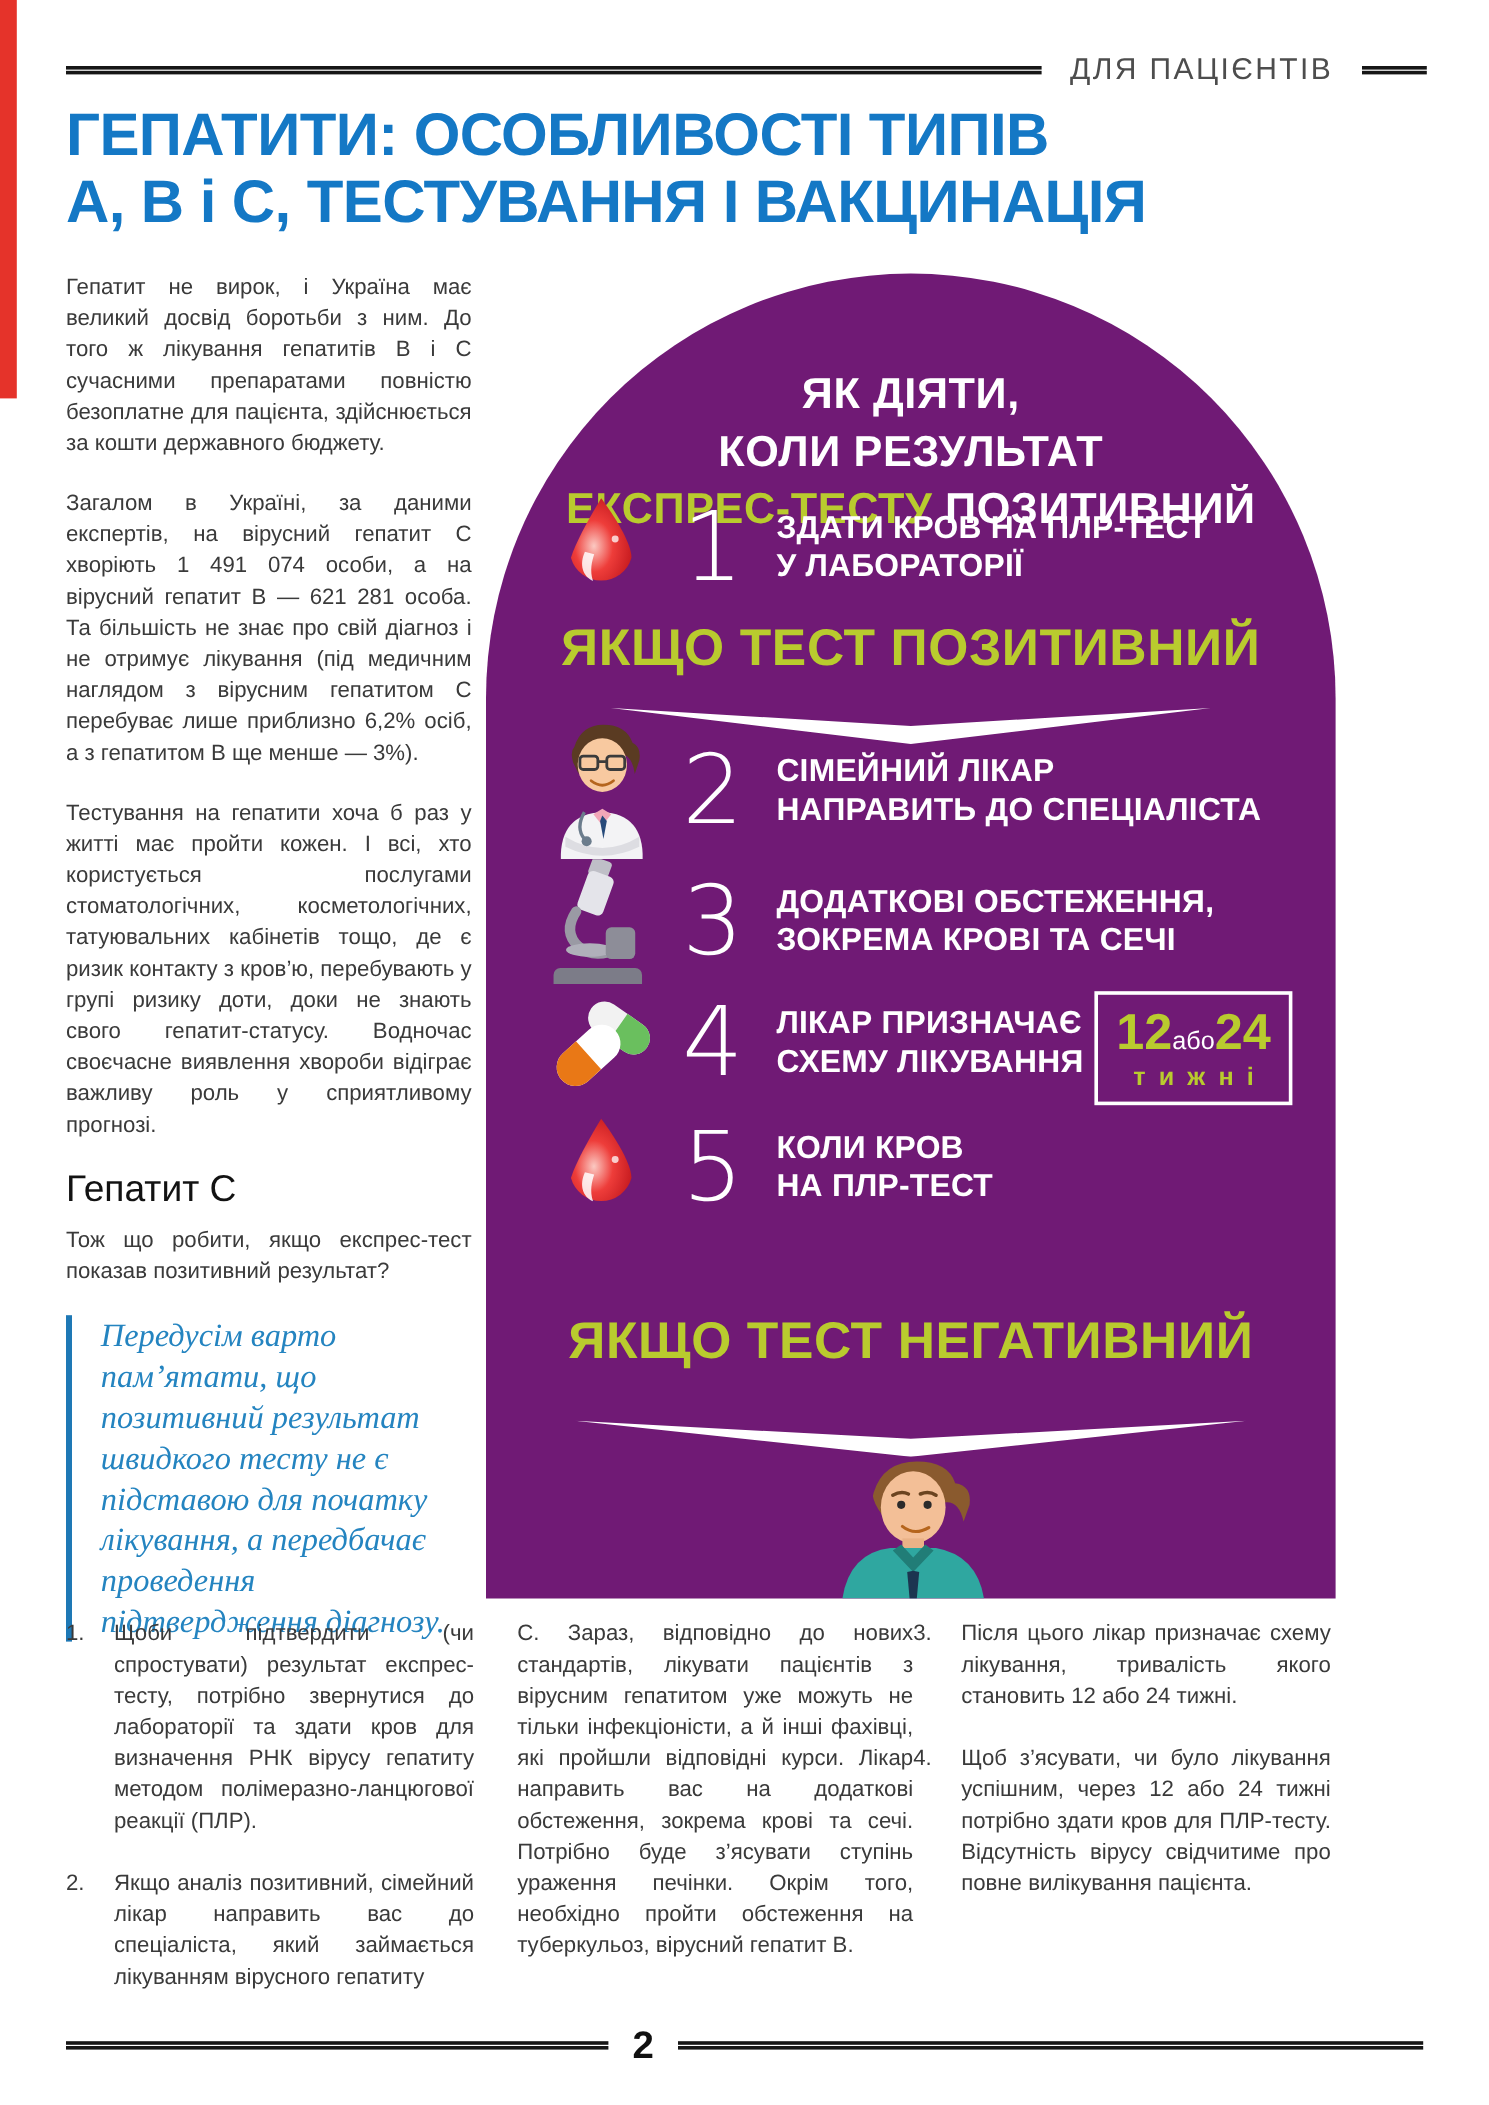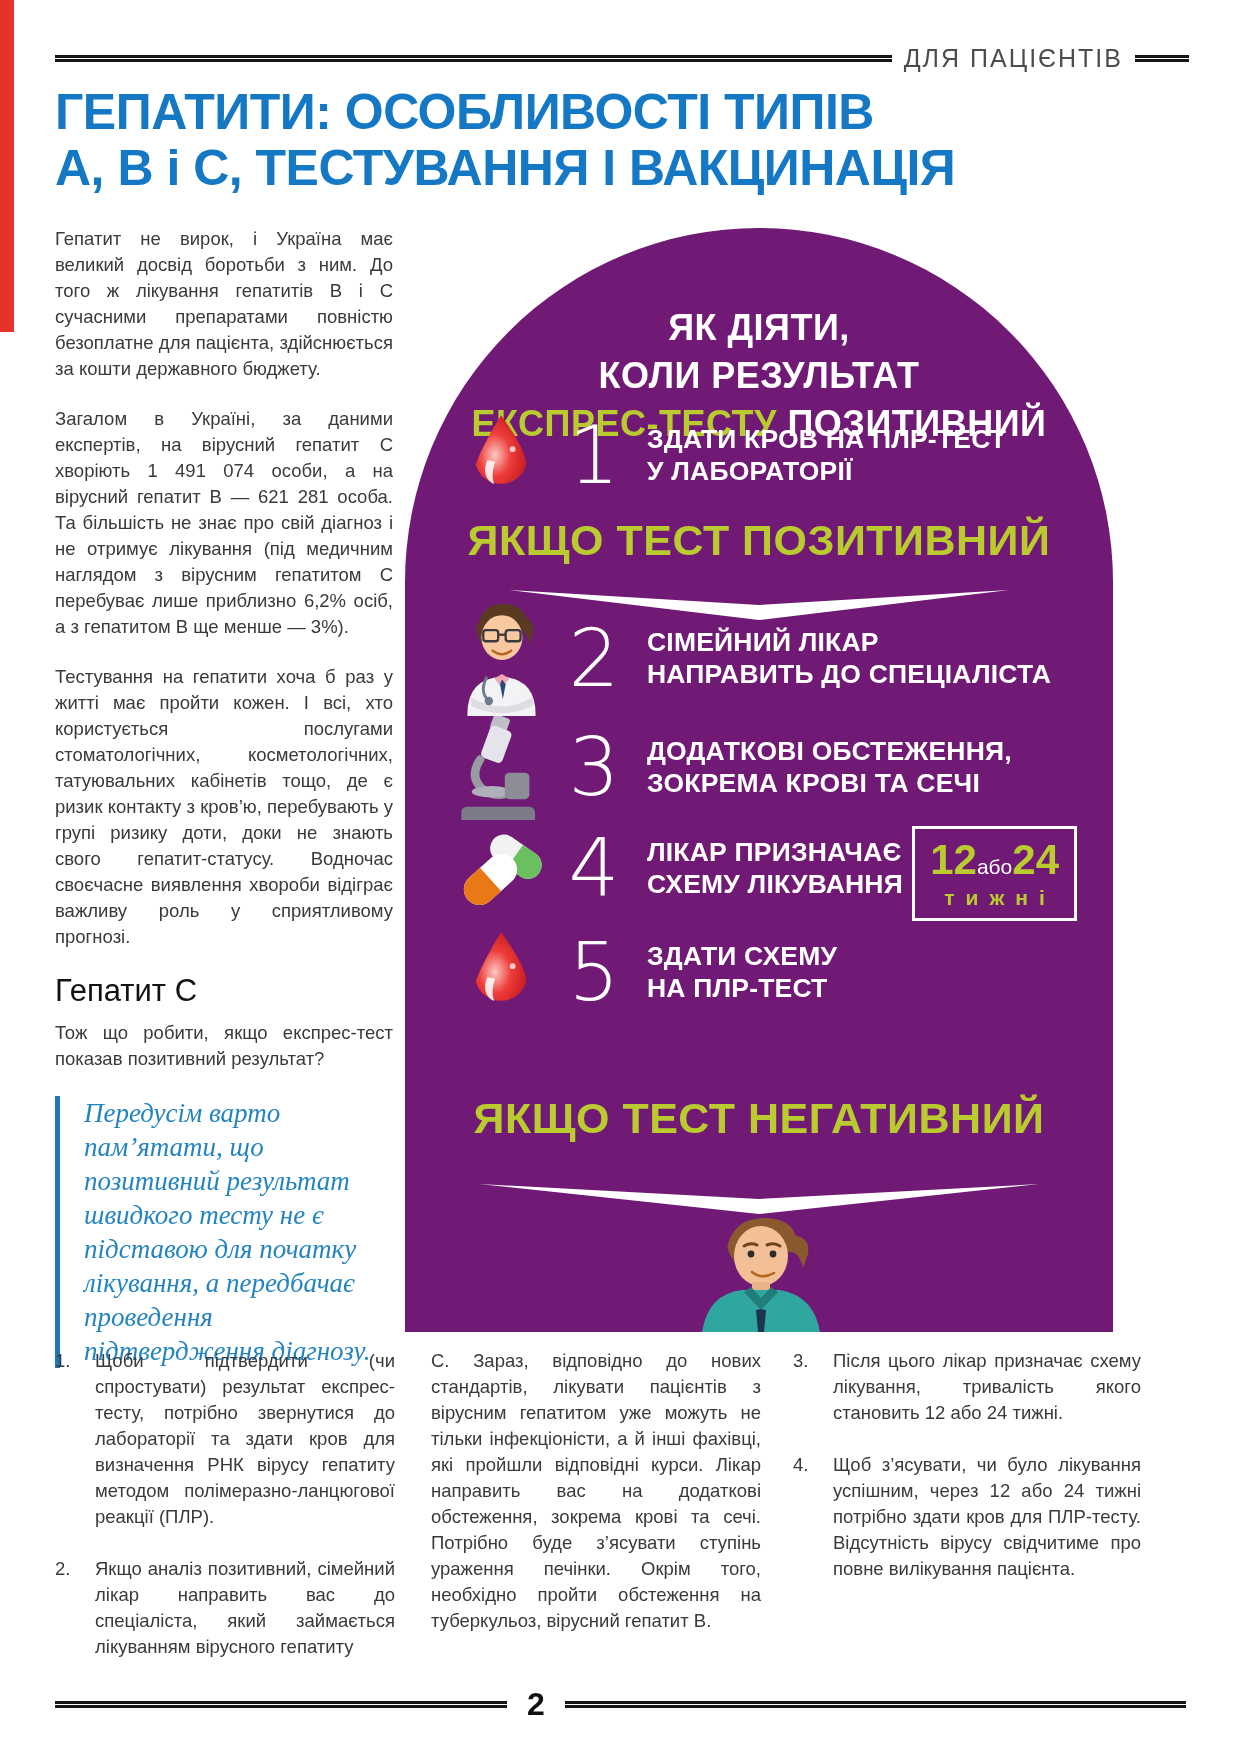--- a/index.html
+++ b/index.html
@@ -1,21 +1,21 @@
 <!DOCTYPE html>
 <html lang="uk"><head>
 <meta charset="utf-8">
 <style>
   html,body{margin:0;padding:0;background:#ffffff;}
   .page{position:relative;width:1241px;height:1754px;background:#fff;overflow:hidden;
         font-family:"Liberation Sans",sans-serif;color:#3a3a3a;}
   .red-bar{position:absolute;left:0;top:0;width:14px;height:332px;background:#e5332a;}
 
   
-  .kicker-row{position:absolute;left:55px;right:52px;top:44px;display:flex;align-items:center;gap:12px;}
+  .kicker-row{position:absolute;left:55px;right:52px;top:44px;display:flex;align-items:center;gap:24px;}
   .dline{height:7px;border-top:3px solid #161616;border-bottom:3px solid #161616;box-sizing:border-box;}
   .dline.grow{flex:1;}
   .dline.short{width:54px;}
   .kicker{font-size:25px;color:#4d4d4d;letter-spacing:2px;white-space:nowrap;}
 
   
   .title{position:absolute;left:55px;top:84px;width:1080px;color:#1478c5;font-weight:bold;
          font-size:50px;line-height:1.12;letter-spacing:-0.5px;}
 
   
@@ -46,21 +46,21 @@
   .weeks .r1{display:flex;align-items:baseline;justify-content:center;gap:0;}
   .weeks .big{font-size:42px;font-weight:bold;color:#b9cb2e;line-height:1;}
   .weeks .conj{font-size:21px;color:#fff;}
   .weeks .unit{margin-top:5px;font-size:21px;font-weight:bold;color:#b9cb2e;letter-spacing:11px;margin-right:-11px;}
   .person{position:absolute;bottom:0;left:50%;transform:translateX(-50%);line-height:0;}
 
   
   .bottom-cols{position:absolute;left:55px;top:1348px;display:flex;}
   .bcol{font-size:18.5px;line-height:26px;text-align:justify;}
   .bcol1{width:340px;margin-right:36px;}
-  .bcol2{width:330px;margin-right:32px;}
+  .bcol2{width:330px;}
   .bcol3{width:348px;}
   .li{display:flex;margin-bottom:26px;}
   .li .n{width:40px;flex:none;}
   .li .t{flex:1;}
 
   
   .footer{position:absolute;left:55px;right:55px;top:1688px;display:flex;align-items:center;gap:20px;}
   .fl-left{width:452px;} 
   .fl-right{flex:1;}
   .pageno{font-size:32px;font-weight:bold;color:#101010;line-height:1;}
@@ -209,21 +209,21 @@
     <div class="step s5">
       <div class="icon-box">
         <svg width="64" height="86" viewBox="0 0 66 88">
           <path d="M33 2 C33 2 12 36 7 53 a27 27 0 0 0 52 0 C59 36 33 2 33 2 Z" fill="url(#g-drop)"></path>
           <path d="M19 48 c-5 11 -2 21 7 25 c-3 -9 -1 -17 1 -23 z" fill="#ffffff" opacity="0.85"></path>
           <circle cx="45" cy="37" r="3" fill="#fff" opacity="0.75"></circle>
         </svg>
       </div>
       <div class="num">5</div>
       <div class="txt">
-        <span>ЗДАТИ СХЕМУ</span>
+        <span>КОЛИ КРОВ</span>
         <span>НА ПЛР-ТЕСТ</span>
       </div>
     </div>
 
     <div class="banner banner-neg">ЯКЩО ТЕСТ НЕГАТИВНИЙ</div>
     <div class="chev chev2">
       <svg width="560" height="30" viewBox="0 0 560 30">
           <path d="M0 0 L280 15 L560 0 L280 30 Z" fill="#ffffff"></path>
         </svg>
     </div>

